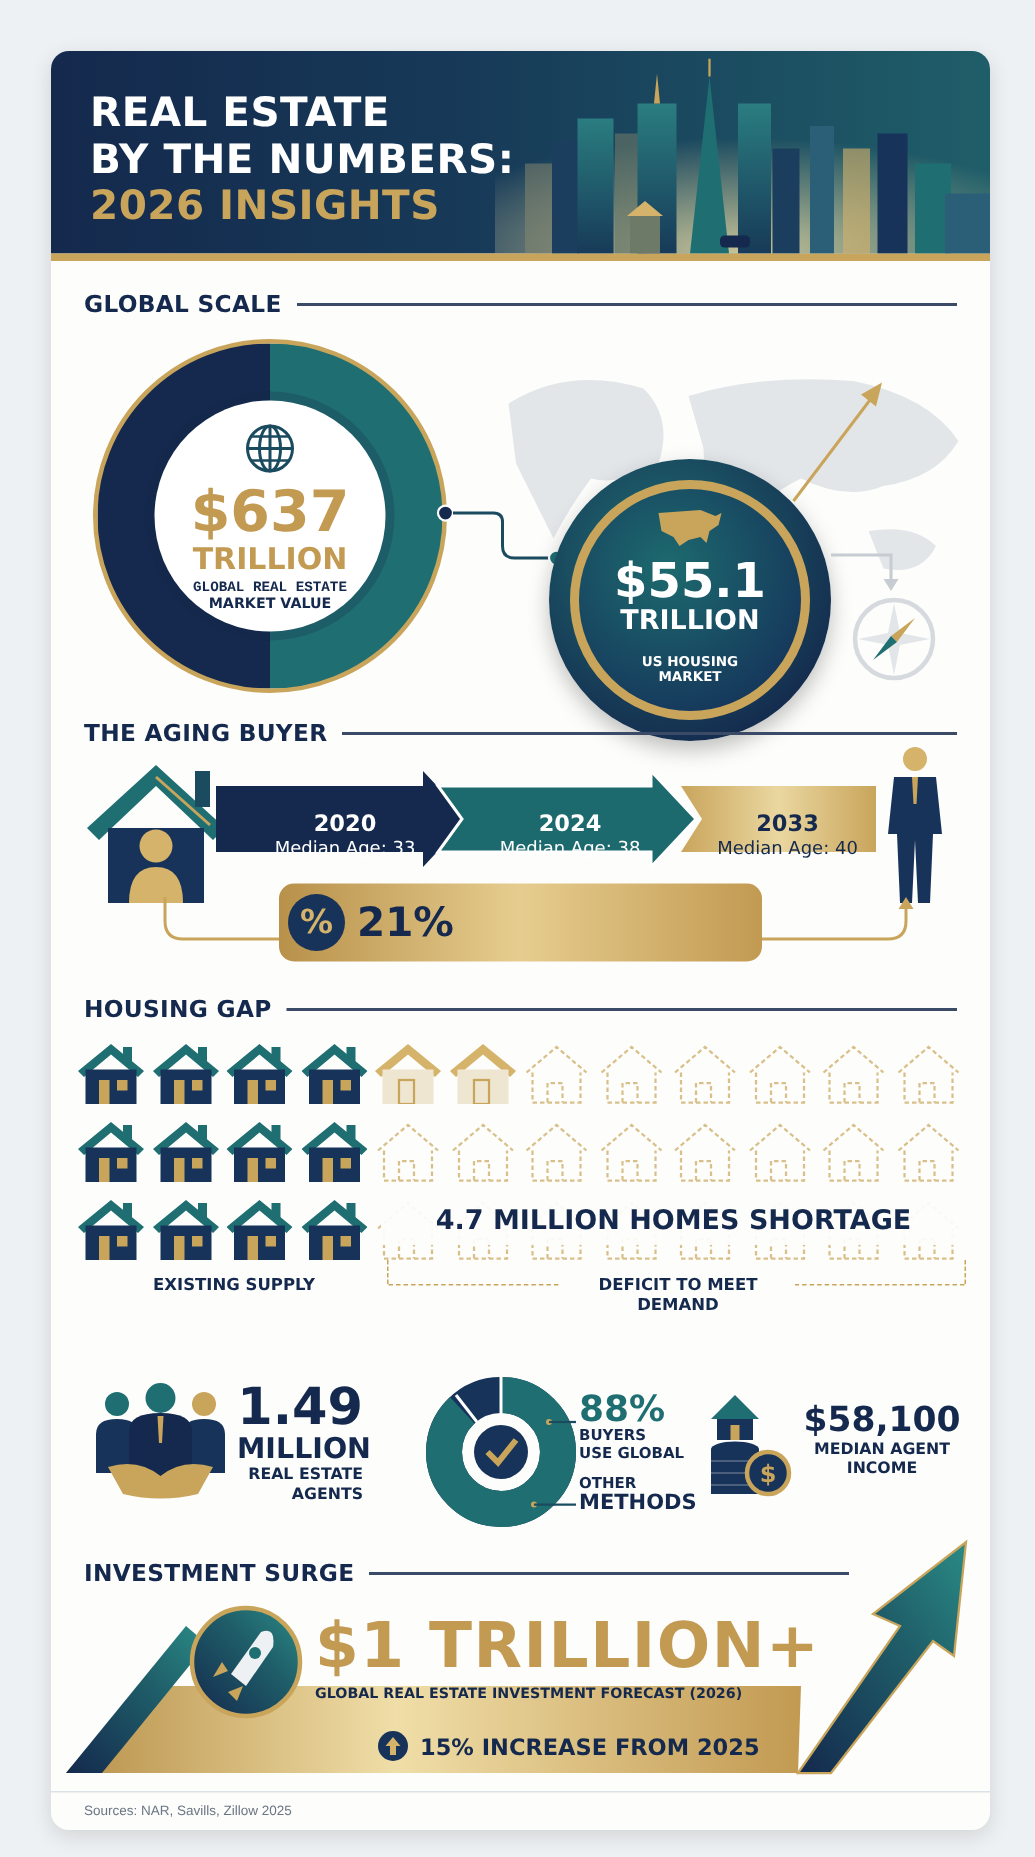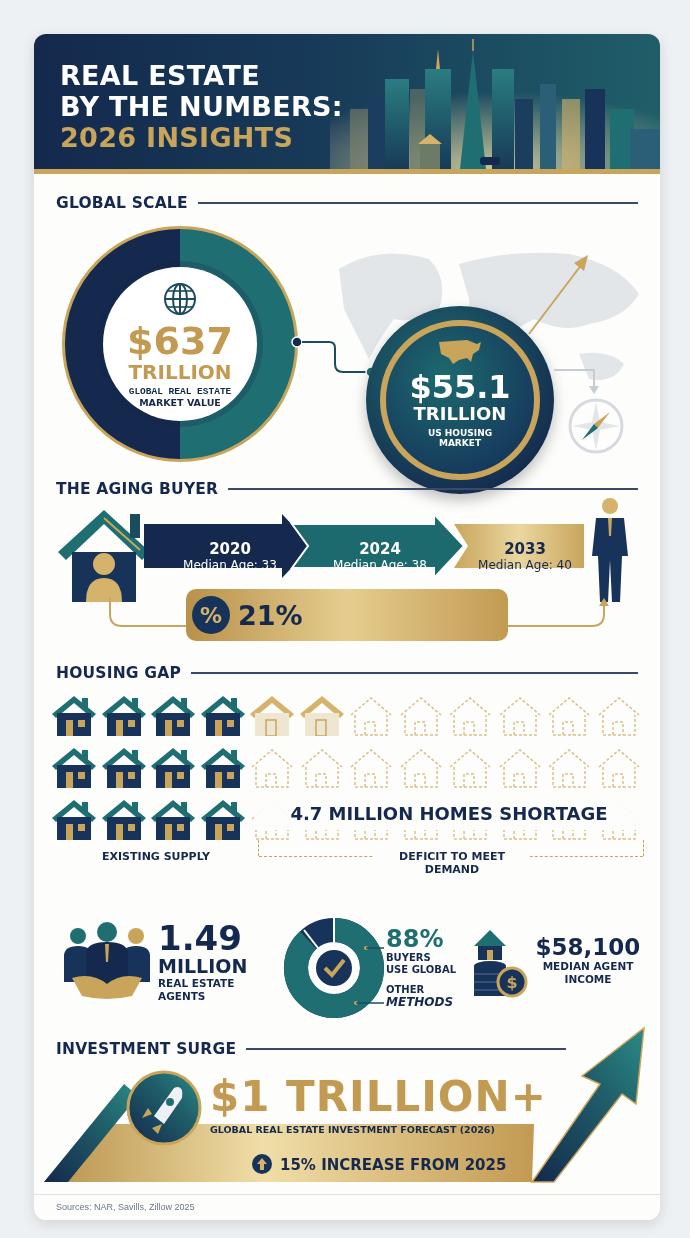--- a/index.html
+++ b/index.html
@@ -126,21 +126,21 @@
     <circle cx="82" cy="38" r="5" fill="#1f6f72" stroke="#fff" stroke-width="1.5"></circle>
   </svg>
 
   <div class="us-ring">
     <div class="goldring">
       <svg style="margin-top:12px" width="46" height="28" viewBox="0 0 46 28">
         <path d="M2,4 L30,2 L40,6 L44,4 L42,12 L36,16 L34,24 L30,20 L22,22 L16,26 L12,20 L4,16 Z" fill="#c9a55c"></path>
       </svg>
       <div style="color:#fff;font-weight:bold;font-size:32px;line-height:34px;">$55.1</div>
       <div style="color:#fff;font-weight:bold;font-size:18px;line-height:20px;">TRILLION</div>
-      <div style="color:#fff;font-weight:bold;font-size:9px;margin-top:4px;text-align:center;">US HOUSING</div>
+      <div style="color:#fff;font-weight:bold;font-size:9px;margin-top:13px;text-align:center;">US HOUSING</div>
       <div style="color:#fff;font-weight:bold;font-size:9px;">MARKET</div>
     </div>
   </div>
 
   <svg style="position:absolute;left:490px;top:215px;" width="70" height="90" viewBox="0 0 70 90">
     <line x1="5" y1="85" x2="58" y2="15" stroke="#c9a55c" stroke-width="2"></line>
     <polygon points="64,6 50,14 60,22" fill="#c9a55c"></polygon>
   </svg>
   <svg style="position:absolute;left:520px;top:330px;" width="80" height="90" viewBox="0 0 80 90">
     <path d="M0,6 H40 V25" fill="none" stroke="#c6ccd2" stroke-width="2"></path>
@@ -410,21 +410,21 @@
   <svg style="position:absolute;left:28px;top:888px;" width="90" height="80" viewBox="0 0 90 80">
     <circle cx="16" cy="14" r="8" fill="#1f6f72"></circle>
       <path d="M2,60 V34 Q2,24 16,24 Q30,24 30,34 V60 Z" fill="#17335a"></path>
     <circle cx="74" cy="14" r="8" fill="#c9a55c"></circle>
       <path d="M60,60 V34 Q60,24 74,24 Q88,24 88,34 V60 Z" fill="#17335a"></path>
     <circle cx="45" cy="10" r="10" fill="#1f6f72"></circle>
       <path d="M24,66 V32 Q24,20 45,20 Q66,20 66,32 V66 Z" fill="#14294d"></path>
     <polygon points="43,22 47,22 46,40 44,40" fill="#c9a55c"></polygon>
     <path d="M10,56 Q30,50 45,62 Q60,50 80,56 L70,74 Q45,80 20,74 Z" fill="#c9a55c"></path>
   </svg>
-  <div class="navy" style="position:absolute;left:124px;top:886px;width:84px;text-align:left;font-weight:bold;">
+  <div class="navy" style="position:absolute;left:124px;top:886px;width:84px;text-align:right;font-weight:bold;">
     <div style="font-size:34px;line-height:36px;">1.49</div>
     <div style="font-size:19px;line-height:21px;">MILLION</div>
     <div style="font-size:10.5px;line-height:13px;">REAL ESTATE</div>
     <div style="font-size:10.5px;line-height:13px;">AGENTS</div>
   </div>
 
   <svg style="position:absolute;left:250px;top:884px;" width="100" height="100" viewBox="0 0 100 100">
     <circle cx="50" cy="50" r="38" fill="none" stroke="#17335a" stroke-width="24"></circle>
     <circle cx="50" cy="50" r="38" fill="none" stroke="#1f6f72" stroke-width="24" stroke-dasharray="210 239" transform="rotate(-90 50 50)"></circle>
     <line x1="50" y1="0" x2="50" y2="26" stroke="#fff" stroke-width="2"></line>
@@ -434,21 +434,21 @@
     <circle cx="82" cy="30" r="2" fill="#c9a55c"></circle>
     <line x1="82" y1="30" x2="100" y2="30" stroke="#1b4b5e" stroke-width="1.5"></line>
     <circle cx="72" cy="85" r="2" fill="#c9a55c"></circle>
     <line x1="72" y1="85" x2="100" y2="85" stroke="#1b4b5e" stroke-width="1.5"></line>
   </svg>
   <div style="position:absolute;left:352px;top:892px;font-weight:bold;">
     <div style="color:#1f6f72;font-size:24px;line-height:26px;">88%</div>
     <div class="navy" style="font-size:10px;line-height:12px;">BUYERS</div>
     <div class="navy" style="font-size:10px;line-height:12px;">USE GLOBAL</div>
     <div class="navy" style="font-size:10px;line-height:12px;margin-top:8px;">OTHER</div>
-    <div class="navy" style="font-size:12px;line-height:12px;font-style:italic;">METHODS</div>
+    <div class="navy" style="font-size:14px;line-height:12px;">METHODS</div>
   </div>
 
   <svg style="position:absolute;left:436px;top:892px;" width="60" height="76" viewBox="0 0 60 76">
     <polygon points="4,20 20,4 36,20" fill="#1f6f72"></polygon>
     <rect x="8" y="20" width="24" height="14" fill="#17335a"></rect>
     <rect x="17" y="24" width="6" height="10" fill="#c9a55c"></rect>
     <ellipse cx="20" cy="40" rx="16" ry="5" fill="#17335a"></ellipse>
     <rect x="4" y="40" width="32" height="30" fill="#17335a"></rect>
     <line x1="4" y1="48" x2="36" y2="48" stroke="#5b6f88" stroke-width="1"></line>
     <line x1="4" y1="56" x2="36" y2="56" stroke="#5b6f88" stroke-width="1"></line>

